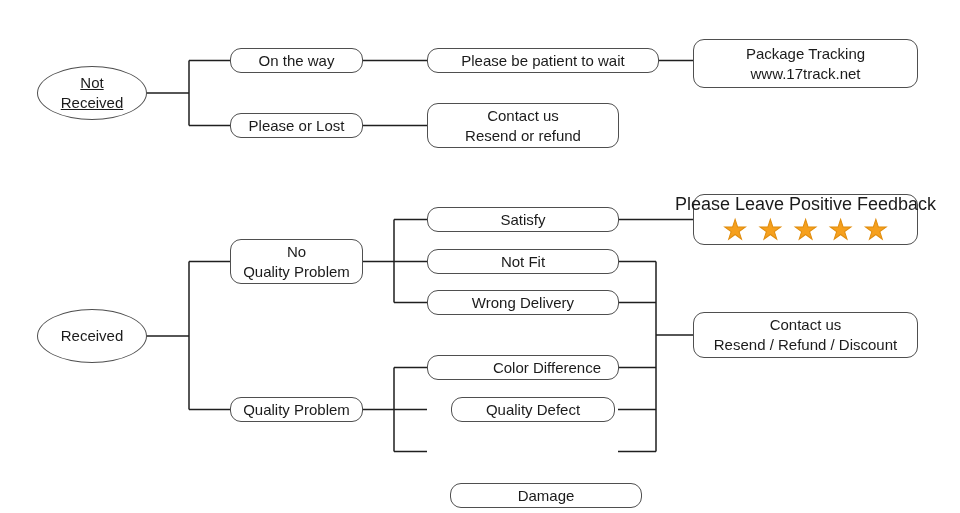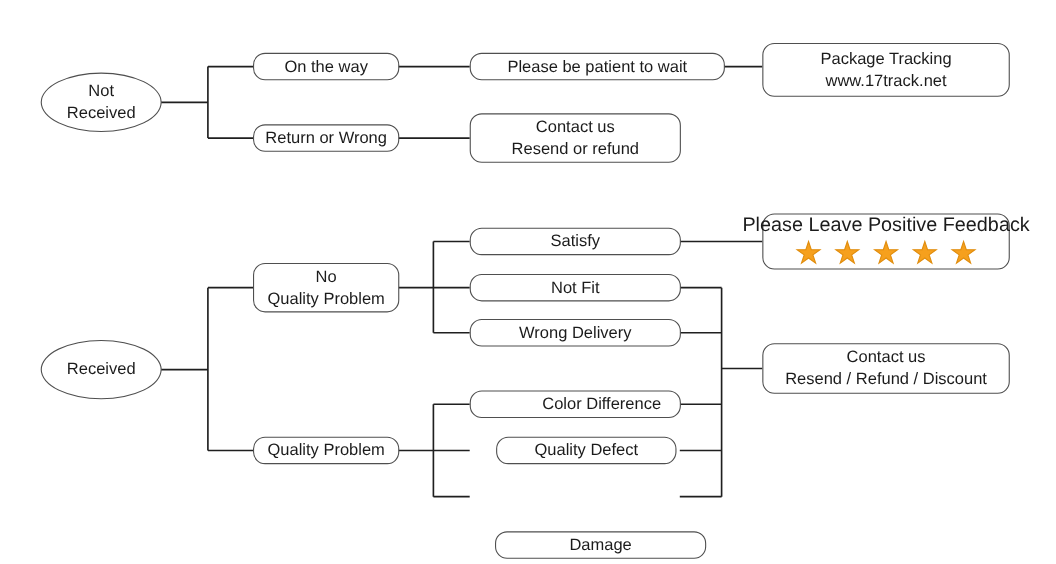--- a/index.html
+++ b/index.html
@@ -74,31 +74,31 @@
       M618 219.5 H693
       M618 261.5 H656
       M618 302.5 H656
       M618 367.5 H656
       M618 409.5 H656
       M618 451.5 H656
       M656 261.5 V451.5
       M656 335 H693"></path>
   </svg>
 
-  <div class="node ellipse" style="left:37px; top:66px; width:110px; height:54px;">
+  <div class="node ellipse" style="left:37px; top:66px; width:110px; height:54px;text-decoration:underline;">
     <span>Not</span>
     <span>Received</span>
   </div>
 
   <div class="node" style="left:230px; top:48px; width:133px; height:25px;">
     <span>On the way</span>
   </div>
 
   <div class="node" style="left:230px; top:113px; width:133px; height:25px;">
-    <span>Return or Wrong</span>
+    <span>Please or Lost</span>
   </div>
 
   <div class="node" style="left:427px; top:48px; width:232px; height:25px;">
     <span>Please be patient to wait</span>
   </div>
 
   <div class="node" style="left:693px; top:39px; width:225px; height:49px;text-align:center;">
     <span>Package Tracking</span>
     <span>www.17track.net</span>
   </div>

